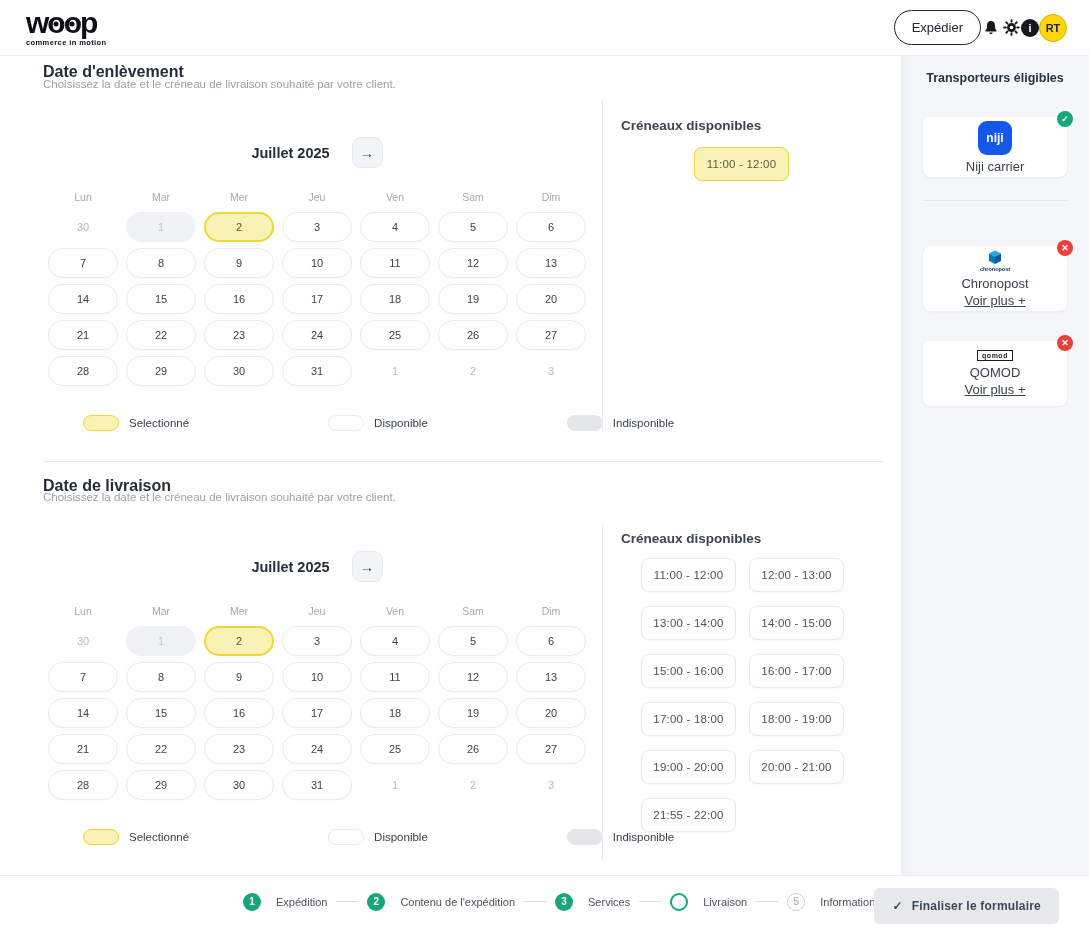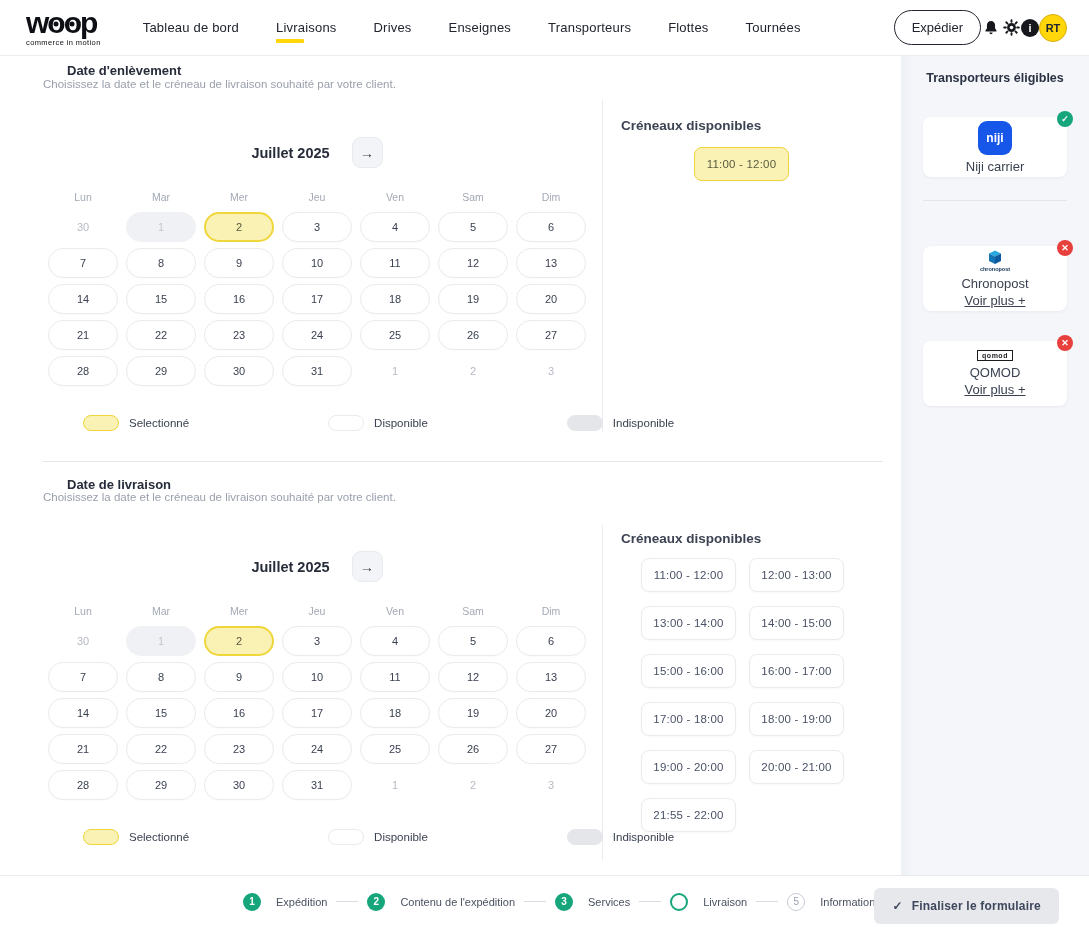--- a/index.html
+++ b/index.html
@@ -14,36 +14,36 @@
     --border:#e9ebef; --txt:#3a4150; --muted:#9aa0ac;
   }
   
   .header{ position:absolute; top:0; left:0; width:1089px; height:56px;
     background:#fff; border-bottom:1px solid #ececf0; display:flex; align-items:center; z-index:20;}
   .logo{ margin-left:26px; line-height:1; cursor:pointer;}
   .logo-word{ font-weight:800; font-size:30px; letter-spacing:-2px; color:#0d0f14;}
   .logo-word .o{ position:relative; display:inline-block;}
   .logo-word .o::after{ content:''; position:absolute; width:5px; height:5px; background:#0d0f14;
     border-radius:50%; left:50%; top:52%; transform:translate(-50%,-50%);}
-  .logo-tagline{ font-size:7.5px; font-weight:400; color:#0d0f14; letter-spacing:.4px; margin-top:1px;}
+  .logo-tagline{ font-size:7.5px; font-weight:700; color:#0d0f14; letter-spacing:.4px; margin-top:1px;}
   .nav{ display:flex; gap:37px; margin-left:42px;}
   .nav-item{ font-size:13px; color:#20242e; letter-spacing:.2px; cursor:pointer; position:relative; padding:10px 0;}
   .nav-item.active::after{ content:''; position:absolute; left:0; bottom:2px; width:28px; height:4px;
     background:var(--accent); border-radius:1px;}
   .header-right{ margin-left:auto; display:flex; align-items:center; margin-right:22px;}
   .btn-expedier{ border:1.5px solid #20242e; border-radius:18px; padding:9px 17px; font-size:13px;
     background:#fff; color:#20242e; cursor:pointer; font-family:inherit;}
   .hicon{ width:20px; height:20px; display:flex; align-items:center; justify-content:center; cursor:pointer;}
   .icon-info{ width:18px; height:18px; border-radius:50%; background:#16181d; color:#fff;
     font-size:11px; font-weight:700; display:flex; align-items:center; justify-content:center; cursor:pointer;}
   .avatar{ width:28px; height:28px; border-radius:50%; background:var(--accent); border:1.5px solid #d9ae08;
     color:#20242e; font-size:11px; font-weight:700; display:flex; align-items:center; justify-content:center; cursor:pointer;}
   
   .main{ position:absolute; top:56px; left:0; width:901px; height:819px; background:#fff;}
-  .sec-title{ position:absolute; left:43px; font-size:13px; font-weight:700; color:#262c3a;margin-left:24px;}
+  .sec-title{ position:absolute; left:43px; font-size:16px; font-weight:700; color:#262c3a;}
   .sec-sub{ position:absolute; left:43px; font-size:11.5px; color:var(--muted);}
   .t1{ top:7px;} .s1{ top:22px;}
   .t2{ top:421px;} .s2{ top:435px;}
   .hdivider{ position:absolute; left:43px; top:405px; width:840px; height:1px; background:#e4e6ea;}
   .vdiv{ position:absolute; left:602px; width:1px; background:var(--border);}
   .vdiv1{ top:44px; height:332px;} .vdiv2{ top:469px; height:335px;}
   
   .cal{ position:absolute; left:48px; width:538px;}
   .cal-a{ top:81px;} .cal-b{ top:495px;}
   .cal-header{ display:flex; align-items:center; justify-content:center; gap:22px; height:31px;}
@@ -118,29 +118,20 @@
     display:flex; align-items:center; gap:9px; cursor:pointer; letter-spacing:.2px;}
 </style>
 </head>
 <body>
 
 <div class="header">
   <div class="logo">
     <div class="logo-word">w<span class="o">o</span><span class="o">o</span>p</div>
     <div class="logo-tagline">commerce in motion</div>
   </div>
-  <div class="nav" id="nav">
-      <div class="nav-item">Tableau de bord</div>
-      <div class="nav-item active">Livraisons</div>
-      <div class="nav-item">Drives</div>
-      <div class="nav-item">Enseignes</div>
-      <div class="nav-item">Transporteurs</div>
-      <div class="nav-item">Flottes</div>
-      <div class="nav-item">Tournées</div>
-    </div>
   <div class="header-right">
     <button class="btn-expedier">Expédier</button>
     <span class="hicon">
       <svg width="18" height="18" viewBox="0 0 24 24" fill="#16181d">
           <path d="M12 2.8c-3.2 0-5.4 2.3-5.4 5.4v4.2l-1.9 2.9c-.4.6 0 1.4.8 1.4h13c.8 0 1.2-.8.8-1.4l-1.9-2.9V8.2c0-3.1-2.2-5.4-5.4-5.4zM9.8 18a2.2 2.2 0 0 0 4.4 0z"></path>
         </svg>
     </span>
     <span class="hicon">
       <svg width="19" height="19" viewBox="0 0 24 24" fill="#16181d">
         <g>

